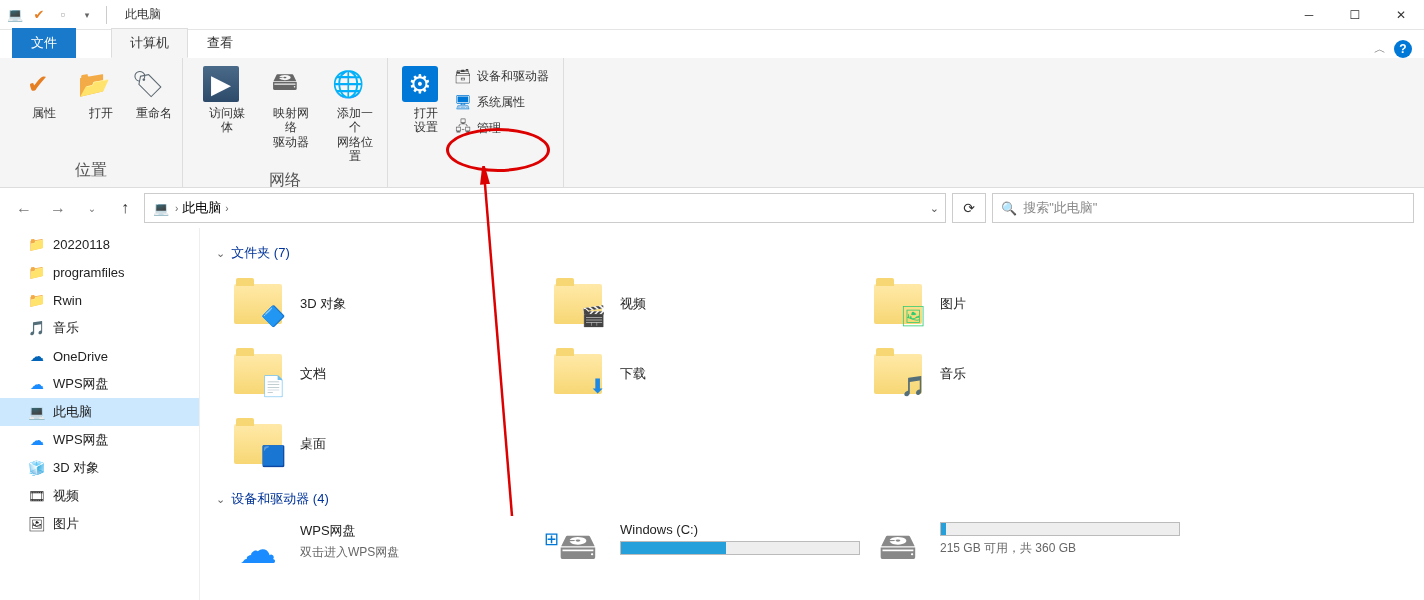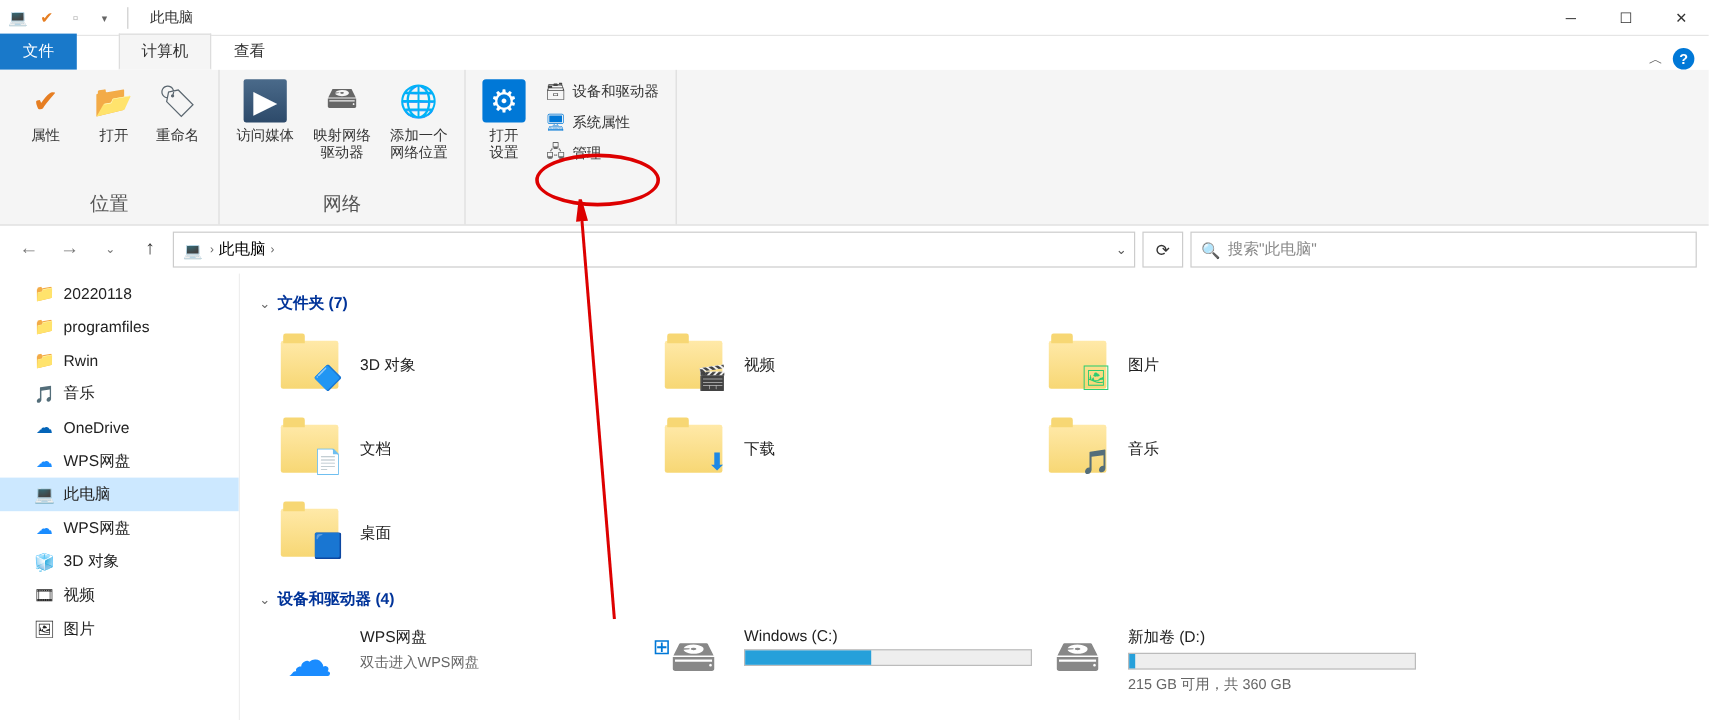--- a/index.html
+++ b/index.html
@@ -8,36 +8,36 @@
 
 .titlebar { height: 30px; background: #fff; display: flex; align-items: center; border-bottom: 1px solid #e5e5e5; }
 .titlebar-left { display: flex; align-items: center; gap: 6px; padding-left: 6px; }
 .titlebar-icon { width: 18px; height: 18px; display: inline-flex; align-items: center; justify-content: center; font-size: 13px; }
 .title-text { font-size: 12px; color: #333; margin-left: 8px; }
 .window-controls { margin-left: auto; display: flex; }
 .win-btn { width: 46px; height: 30px; display: flex; align-items: center; justify-content: center; color: #333; font-size: 12px; }
 .divider-v { width: 1px; height: 18px; background: #ccc; margin: 0 4px; }
 
 
-.tabs { height: 28px; background: #fff; display: flex; align-items: flex-end; position: relative; }
+.tabs { height: 28px; background: #fff; display: flex; align-items: flex-end; position: relative; padding-left: 12px; }
 .tab { padding: 5px 18px; font-size: 13px; color: #333; border: 1px solid transparent; }
 .tab.file { background: #1979ca; color: #fff; }
 .tab.active { background: #f5f5f5; border: 1px solid #ddd; border-bottom: 1px solid #f5f5f5; margin-left: 35px; }
 .tab-right { margin-left: auto; display: flex; align-items: center; gap: 8px; padding-right: 12px; }
 .chevron-up { color: #666; font-size: 12px; }
 .help-icon { width: 18px; height: 18px; border-radius: 50%; background: #0078d7; color: #fff; font-size: 12px; display: flex; align-items: center; justify-content: center; font-weight: bold; }
 
 
 .ribbon { height: 130px; background: #f5f5f5; border-bottom: 1px solid #ddd; display: flex; }
 .ribbon-group { border-right: 1px solid #ddd; padding: 4px 8px; display: flex; flex-direction: column; }
 .ribbon-group-body { flex: 1; display: flex; align-items: flex-start; gap: 4px; }
 .ribbon-group-label { text-align: center; font-size: 16px; color: #555; padding: 2px 0; }
 .ribbon-btn-lg { display: flex; flex-direction: column; align-items: center; justify-content: flex-start; width: 60px; padding: 4px 2px; gap: 4px; }
 .ribbon-btn-lg .ico { width: 36px; height: 36px; display: flex; align-items: center; justify-content: center; font-size: 26px; }
-.ribbon-btn-lg .lbl { font-size: 12px; color: #333; text-align: center; line-height: 1.2; }
+.ribbon-btn-lg .lbl { font-size: 12px; color: #333; text-align: center; line-height: 1.2; margin-left: 12px; }
 .ribbon-col { display: flex; flex-direction: column; gap: 2px; padding-top: 2px; }
 .ribbon-btn-sm { display: flex; align-items: center; gap: 5px; padding: 3px 6px; font-size: 12px; color: #333; }
 .ribbon-btn-sm .ico { width: 18px; height: 18px; display: inline-flex; align-items: center; justify-content: center; font-size: 14px; }
 
 .ico-check { color: #e67e22; }
 .ico-open { color: #5b6770; }
 .ico-rename { color: #5b6770; }
 .ico-media { background: linear-gradient(#4a6a8a,#2d4a6a); color: #fff; border-radius: 2px; }
 .ico-drive { color: #666; }
 .ico-globe { color: #1e88e5; }
@@ -69,21 +69,21 @@
 .tree-item .ti { width: 18px; height: 18px; display: inline-flex; align-items: center; justify-content: center; font-size: 14px; }
 .folder-ico { color: #f0c24b; }
 .music-ico { color: #0d6efd; }
 .onedrive-ico { color: #0364b8; }
 .wps-ico { color: #1a8cff; }
 .pc-ico { color: #4a6a8a; }
 
 .content { flex: 1; padding: 8px 16px; overflow: hidden; position: relative; }
 .group-header { display: flex; align-items: center; gap: 6px; font-size: 13px; color: #1a1a1a; margin: 8px 0 10px 0; }
 .group-caret { color: #666; font-size: 11px; }
-.group-title { color: #003399; font-size: 13px; font-weight: bold; }
+.group-title { color: #003399; font-size: 13px; }
 
 .folder-grid { display: grid; grid-template-columns: repeat(3, 320px); gap: 6px 0; margin-left: 10px; }
 .folder-item { display: flex; align-items: center; gap: 14px; padding: 4px; }
 .folder-thumb { width: 56px; height: 56px; display: flex; align-items: center; justify-content: center; font-size: 40px; position: relative; }
 .folder-name { font-size: 13px; color: #222; }
 
 .drive-grid { display: grid; grid-template-columns: repeat(3, 320px); gap: 6px 0; margin-left: 10px; }
 .drive-item { display: flex; align-items: flex-start; gap: 14px; padding: 4px; }
 .drive-thumb { width: 56px; height: 56px; display: flex; align-items: center; justify-content: center; font-size: 38px; color: #888; position: relative; }
 .drive-info { display: flex; flex-direction: column; gap: 4px; }
@@ -347,21 +347,20 @@
           <div class="drive-info">
             <div class="drive-name">Windows (C:)</div>
             <div class="drive-bar">
               <div class="drive-bar-fill" style="width:44%"></div>
             </div>
           </div>
         </div>
         <div class="drive-item">
           <div class="drive-thumb">🖴</div>
           <div class="drive-info">
-            <div class="drive-name">新加卷 (D:)</div>
             <div class="drive-bar">
               <div class="drive-bar-fill" style="width:2%"></div>
             </div>
             <div class="drive-sub">215 GB 可用，共 360 GB</div>
           </div>
         </div>
       </div>
   </div>
 </div>
 

